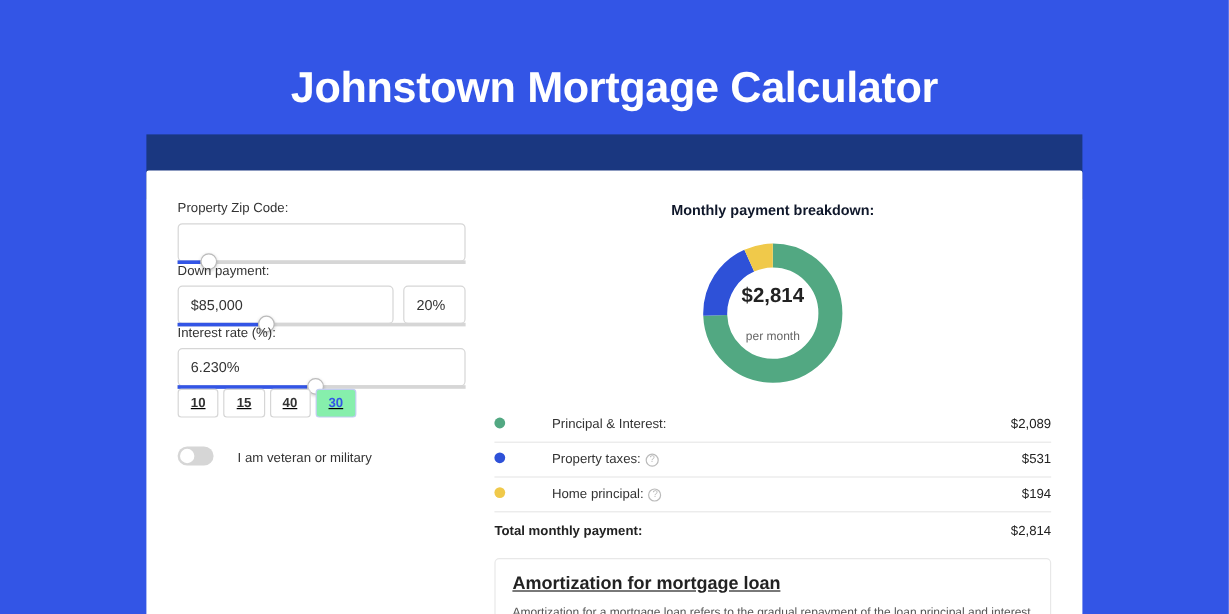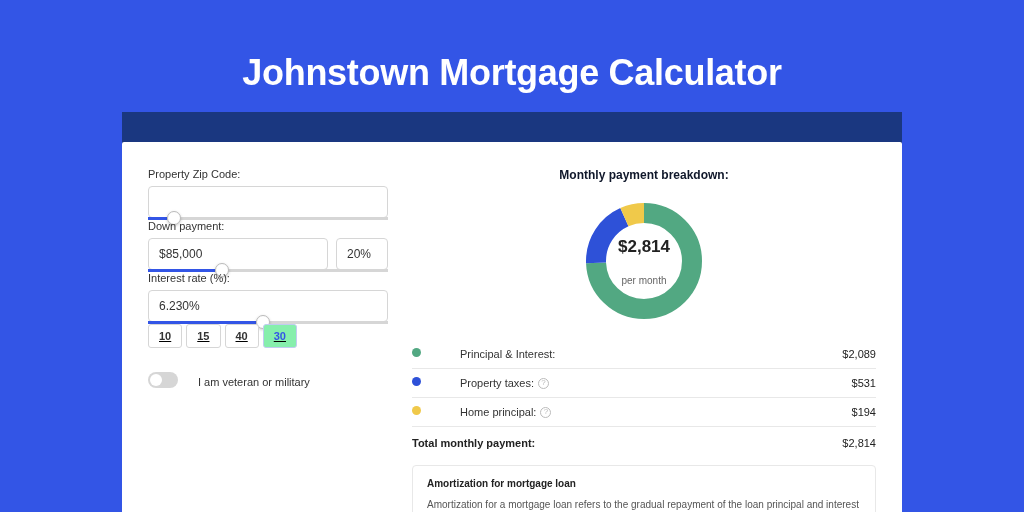--- a/index.html
+++ b/index.html
@@ -186,21 +186,21 @@
     font-size: 11px;
     font-weight: 700;
     color: #222;
   }
   .total-row .legend-label { flex: 1; }
   .amort-box {
     border: 1px solid #e8e8e8;
     border-radius: 4px;
     padding: 12px 14px;
   }
-  .amort-title { font-size: 10px; font-weight: 700; margin-bottom: 8px; color: #222; }
+  .amort-title { font-size: 15px; font-weight: 700; margin-bottom: 8px; color: #222; text-decoration: underline; }
   .amort-text { font-size: 10px; color: #555; line-height: 1.5; }
 </style>
 </head>
 <body>
 
 <h1 class="page-title">Johnstown Mortgage Calculator</h1>
 <div class="stripe"></div>
 
 <div class="card">
   <div class="left">

